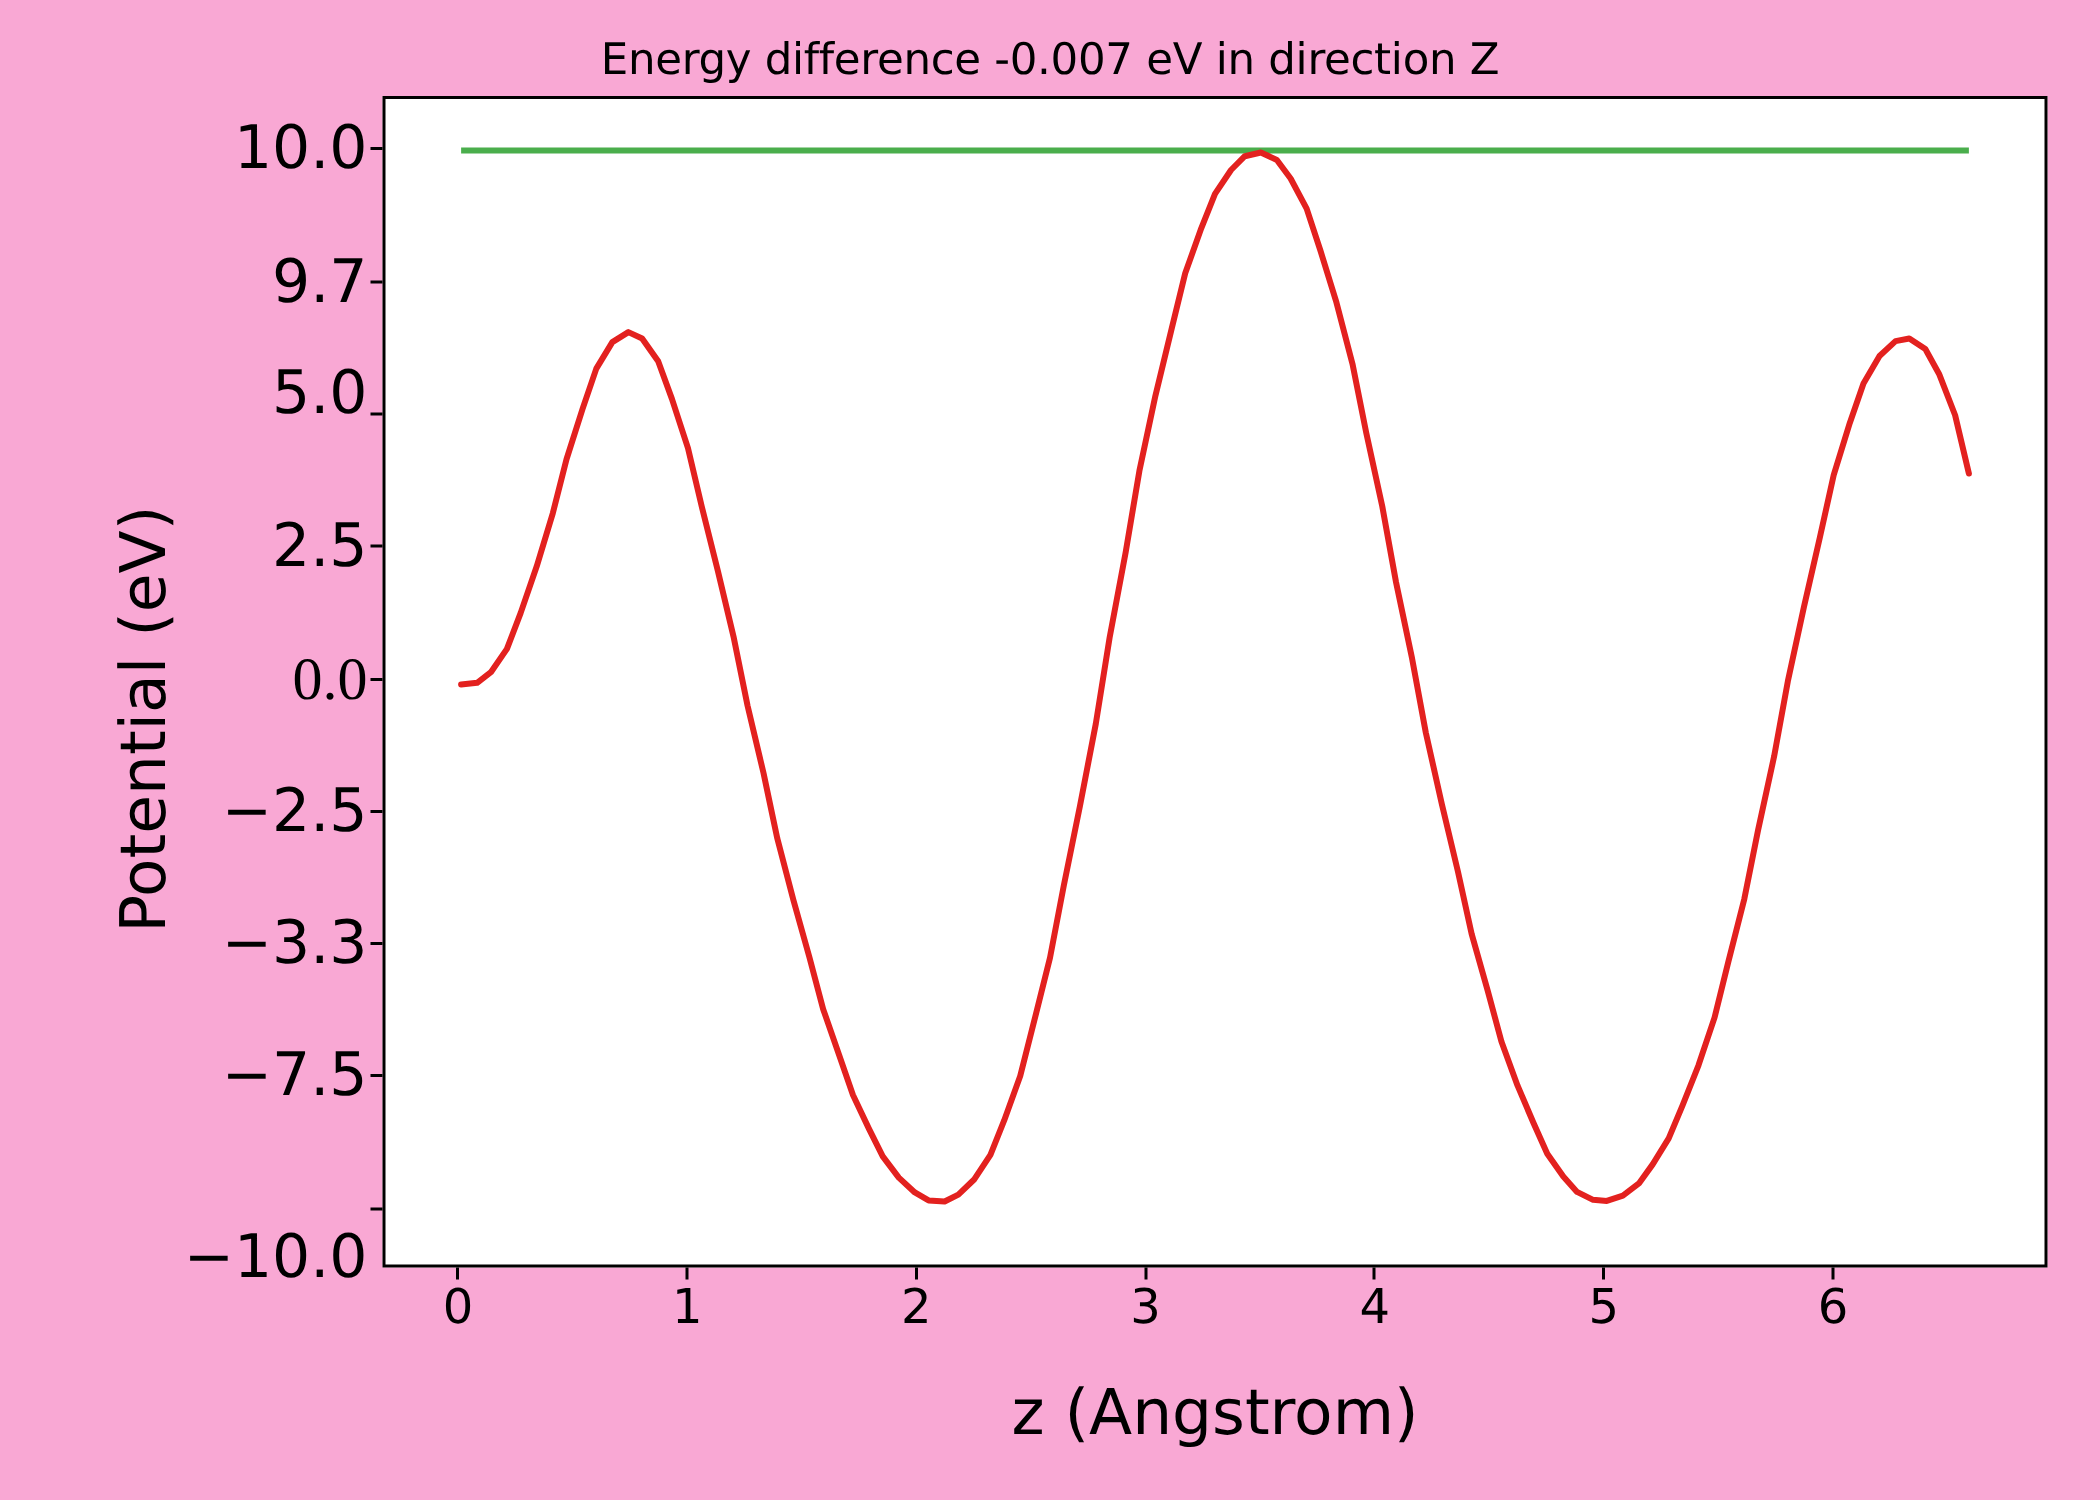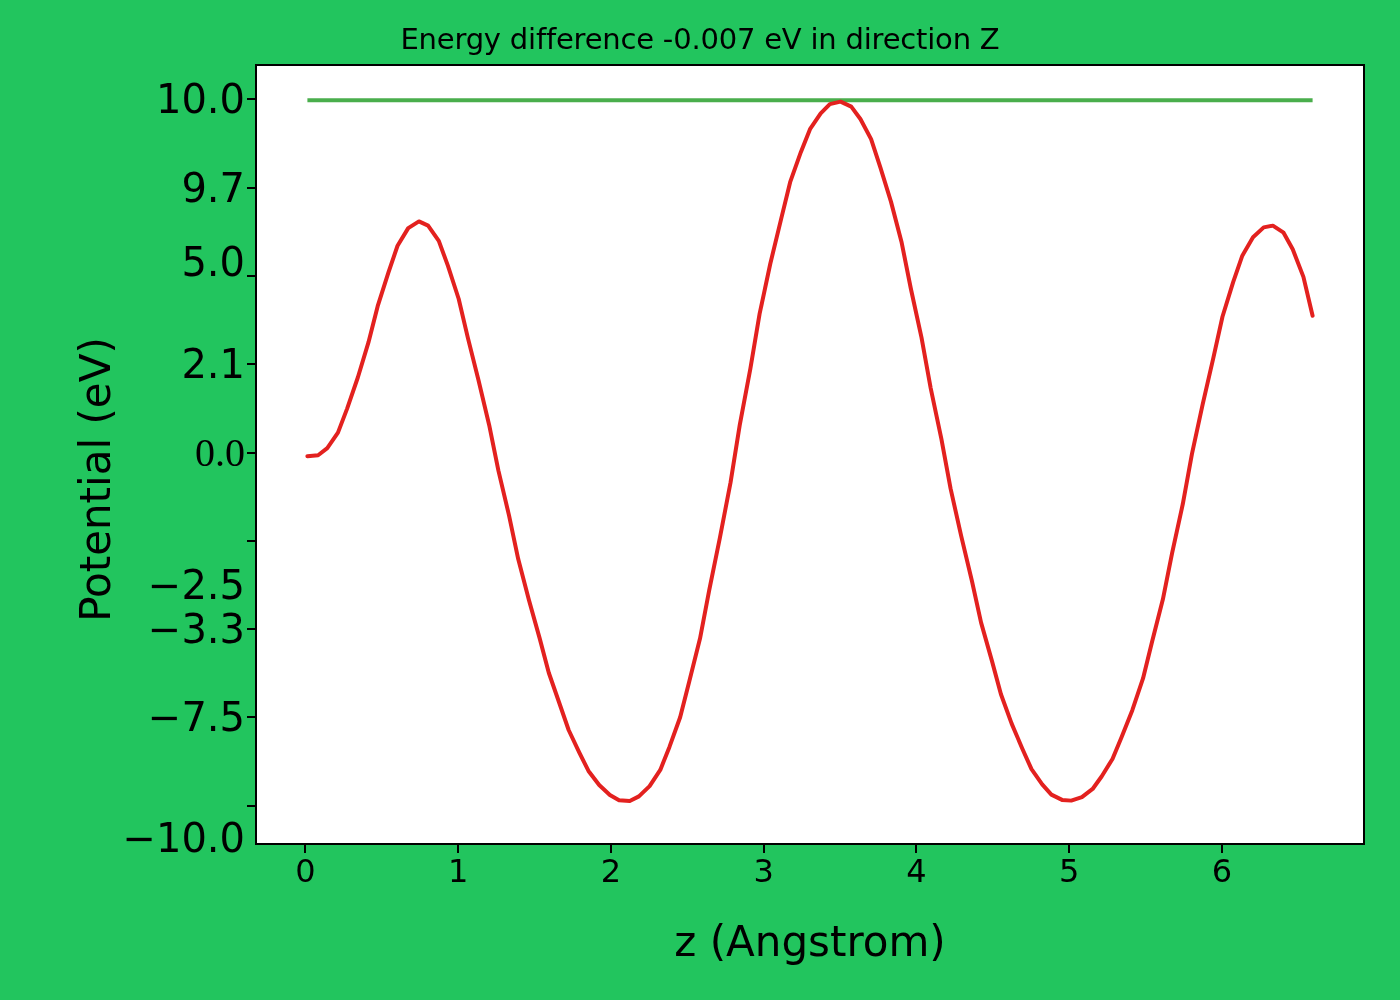--- a/index.html
+++ b/index.html
@@ -4,21 +4,21 @@
 <style>
   html, body {
     margin: 0;
     padding: 0;
     background: #ffffff;
   }
   #page {
     position: relative;
     width: 1400px;
     height: 1000px;
-    background: #22c55e;
+    background: #f9a8d4;
     font-family: "DejaVu Sans", sans-serif;
     overflow: hidden;
   }
   
   #chart-title {
     position: absolute;
     left: 0;
     top: 22px;
     width: 1400px;
     text-align: center;
@@ -121,23 +121,23 @@
       <div class="ytick-mark" style="top: 451.5px;"></div>
       <div class="ytick-mark" style="top: 363.205px;"></div>
       <div class="ytick-mark" style="top: 274.909px;"></div>
       <div class="ytick-mark" style="top: 186.614px;"></div>
       <div class="ytick-mark" style="top: 98.3182px;"></div>
     </div>
   <div id="ytick-labels">
       <div class="ytick-label" style="top: 805.682px; margin-top: 32px;">−10.0</div>
       <div class="ytick-label" style="top: 717.386px;">−7.5</div>
       <div class="ytick-label" style="top: 629.091px;">−3.3</div>
-      <div class="ytick-label" style="top: 540.795px; margin-top: 44px;">−2.5</div>
+      <div class="ytick-label" style="top: 540.795px;">−2.5</div>
       <div class="ytick-label" style="top: 452.5px; font-family: Liberation Serif, serif;">0.0</div>
-      <div class="ytick-label" style="top: 364.205px;">2.1</div>
+      <div class="ytick-label" style="top: 364.205px;">2.5</div>
       <div class="ytick-label" style="top: 262px;">5.0</div>
       <div class="ytick-label" style="top: 187.614px;">9.7</div>
       <div class="ytick-label" style="top: 99.3182px;">10.0</div>
     </div>
   <div id="xtick-marks">
       <div class="xtick-mark" style="left: 304.412px;"></div>
       <div class="xtick-mark" style="left: 457.174px;"></div>
       <div class="xtick-mark" style="left: 609.936px;"></div>
       <div class="xtick-mark" style="left: 762.699px;"></div>
       <div class="xtick-mark" style="left: 915.461px;"></div>

